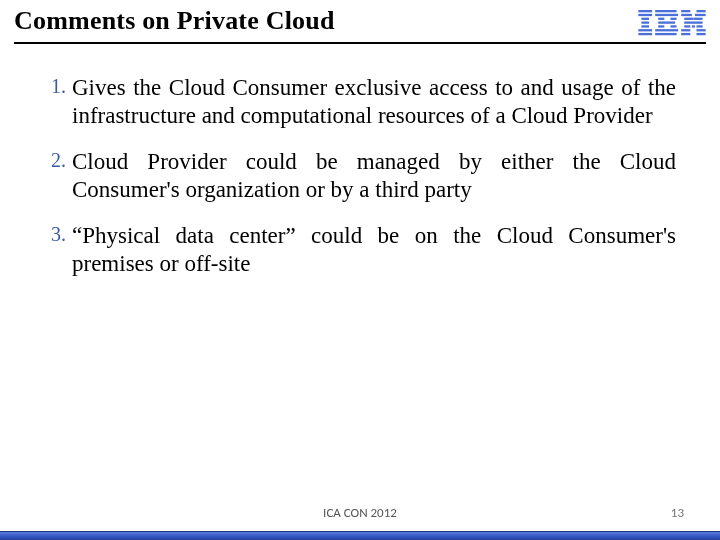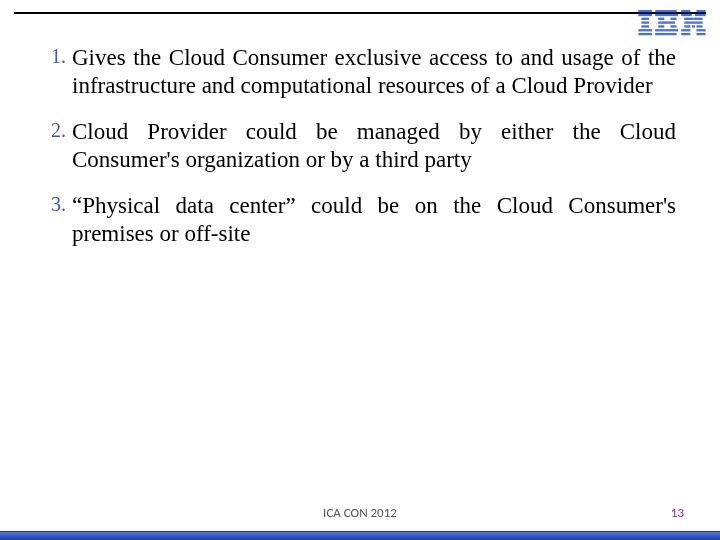--- a/index.html
+++ b/index.html
@@ -78,38 +78,39 @@
     font-family: Calibri, Arial, sans-serif;
     font-size: 13px;
     color: #555;
   }
   .page-num {
     position: absolute;
     right: 36px;
     bottom: 8px;
     font-family: Calibri, Arial, sans-serif;
     font-size: 13px;
-    color: #a21caf;
+    color: #737373;
   }
   .bottom-bar {
     position: absolute;
     left: 0;
     right: 0;
     bottom: 0;
     height: 8px;
     background: linear-gradient(#5a7bd8, #3054c0 60%, #24409a);
     border-top: 1px solid #1e367e;
   }
 </style>
 </head>
 <body>
 
 <div class="slide">
 
   <div class="header">
+    <div class="title">Comments on Private Cloud</div>
     <div class="logo">
       <svg viewBox="0 0 88 34" width="68" height="26">
         <g fill="#4a6fd8">
           <rect x="0" y="0" width="18" height="3"></rect>
             <rect x="0" y="5" width="18" height="3"></rect>
           <rect x="4" y="10" width="10" height="3"></rect>
             <rect x="4" y="15" width="10" height="3"></rect>
           <rect x="4" y="20" width="10" height="3"></rect>
             <rect x="0" y="25" width="18" height="3"></rect>
           <rect x="0" y="30" width="18" height="3"></rect>

